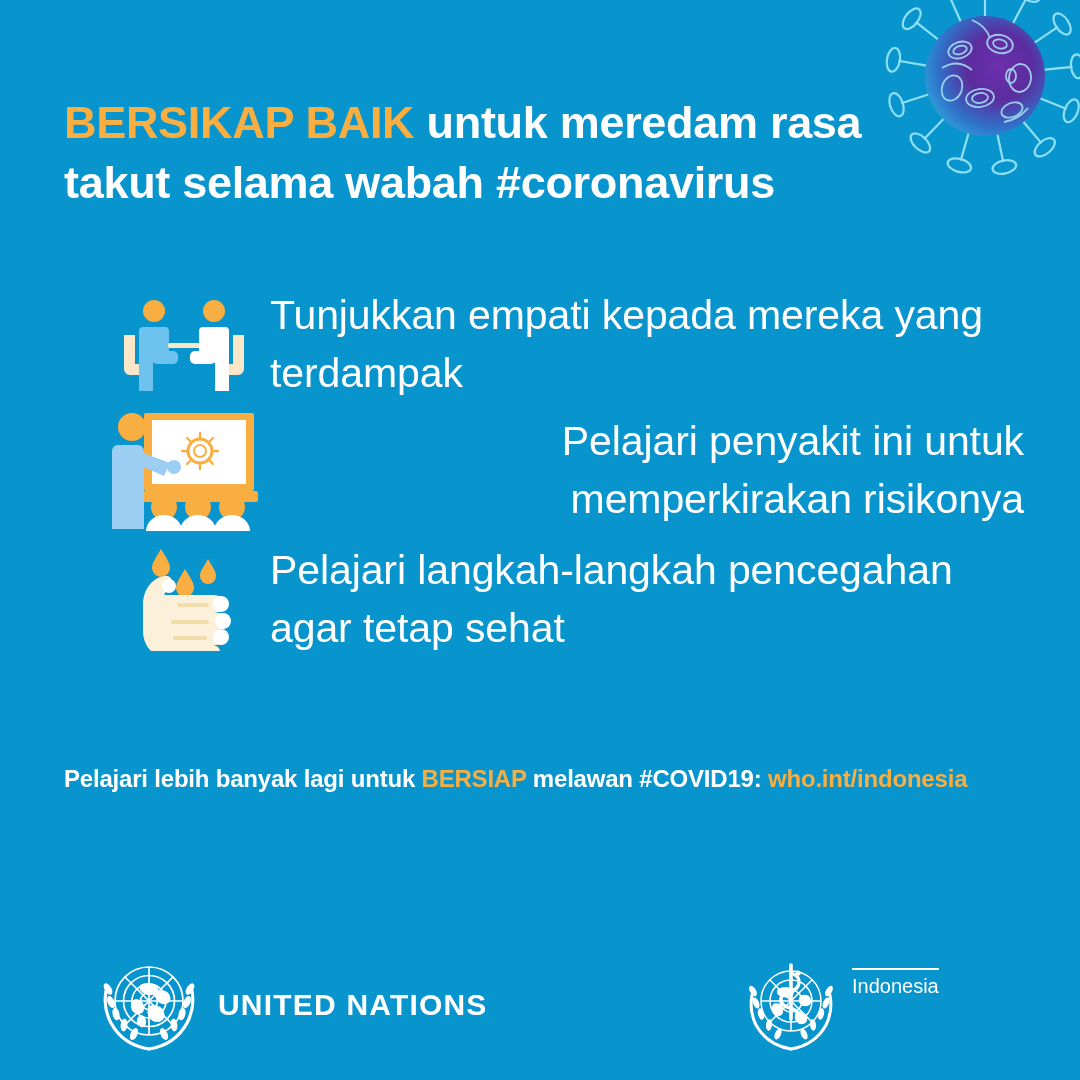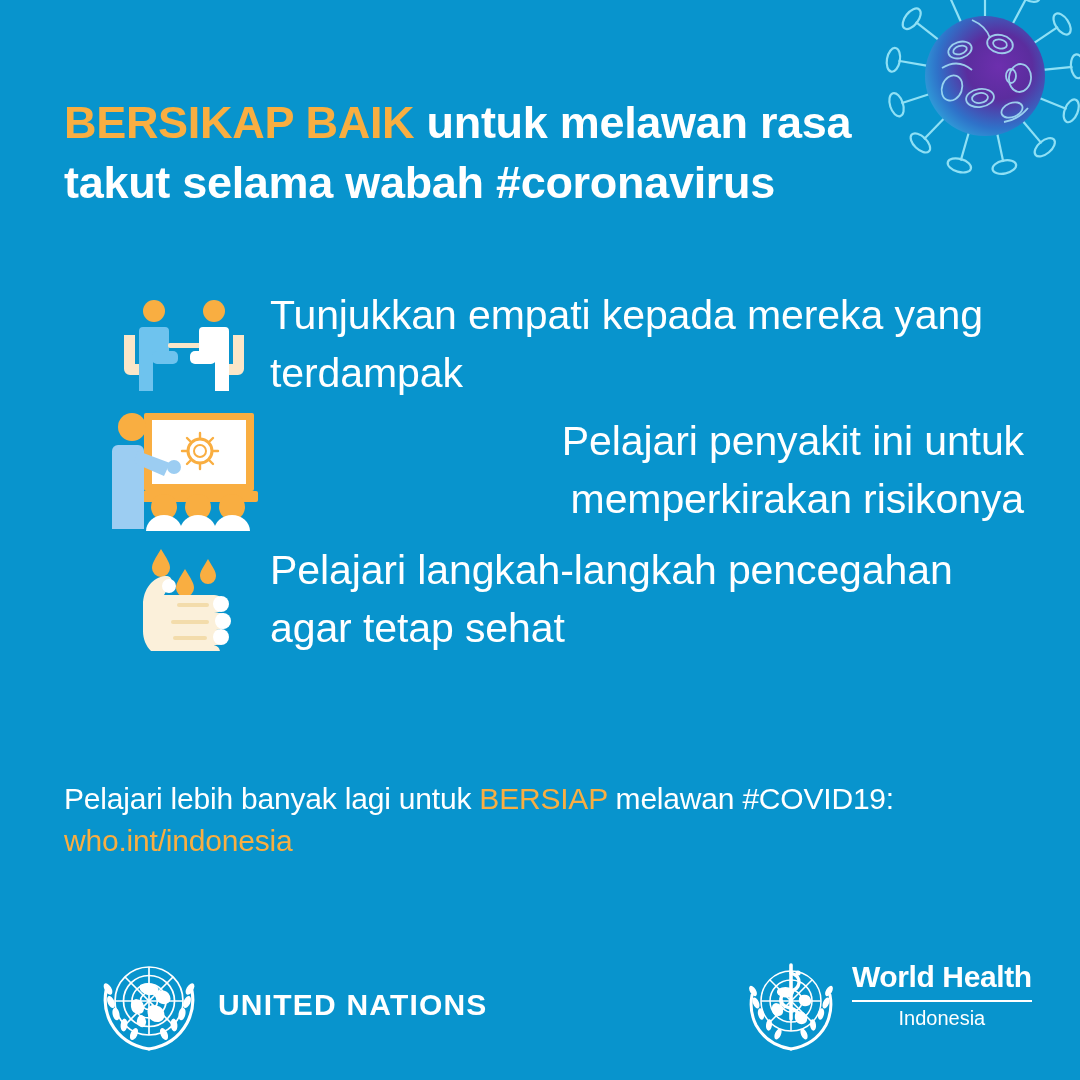--- a/index.html
+++ b/index.html
@@ -82,26 +82,25 @@
     letter-spacing: -0.1px;
     padding-left: 6px;
   }
 
   
   .cta {
     position: absolute;
     left: 64px;
     top: 762px;
     width: 940px;
-    font-size: 30px;
+    font-size: 24px;
     line-height: 1.4;
-    font-weight: normal;
+    font-weight: bold;
     color: #ffffff;
     letter-spacing: -0.2px;
-    margin-top: 16px;
   }
   .cta .accent { color: #f9ae41; }
 
   
   .logo-un {
     position: absolute;
     left: 96px;
     top: 955px;
     display: flex;
     align-items: center;
@@ -222,21 +221,21 @@
         <ellipse cx="92" cy="130" rx="10" ry="13" transform="rotate(20 92 130)"></ellipse>
         <ellipse cx="152" cy="152" rx="11" ry="7" transform="rotate(-22 152 152)"></ellipse>
         <path d="M82,110 q16,-10 30,2"></path>
         <path d="M112,62 q14,6 18,18"></path>
         <path d="M168,150 q-10,12 -24,14"></path>
       </g>
     </svg>
   </div>
 
   <div class="headline">
-    <span class="accent">BERSIKAP BAIK</span><span> untuk melawan rasa takut selama wabah #coronavirus</span>
+    <span class="accent">BERSIKAP BAIK</span><span> untuk meredam rasa takut selama wabah #coronavirus</span>
   </div>
 
   <div class="bullets">
 
     <div class="bullet-row row-empathy">
       <div class="bullet-icon">
         <svg width="136" height="94" viewBox="0 0 136 94" xmlns="http://www.w3.org/2000/svg">
 
           <path d="M8,38 v34 a6,6 0 0 0 6,6 h22 v-11 h-17 v-29 z" fill="#fbe6c8"></path>
 
@@ -407,19 +406,18 @@
           <ellipse cx="36" cy="77" rx="3" ry="5.8" transform="rotate(24 36 77)"></ellipse>
           <ellipse cx="87" cy="34" rx="3" ry="5.8" transform="rotate(30 87 34)"></ellipse>
           <ellipse cx="84" cy="46" rx="3" ry="5.8" transform="rotate(22 84 46)"></ellipse>
           <ellipse cx="79" cy="57" rx="3" ry="5.8" transform="rotate(12 79 57)"></ellipse>
           <ellipse cx="71" cy="68" rx="3" ry="5.8" transform="rotate(-6 71 68)"></ellipse>
           <ellipse cx="62" cy="77" rx="3" ry="5.8" transform="rotate(-24 62 77)"></ellipse>
         </g>
       </svg>
     </div>
     <div class="who-text">
-      <div class="who-name">World Health</div>
       <div class="who-rule"></div>
       <div class="who-country">Indonesia</div>
     </div>
   </div>
 
 </div>
 
 </body></html>

